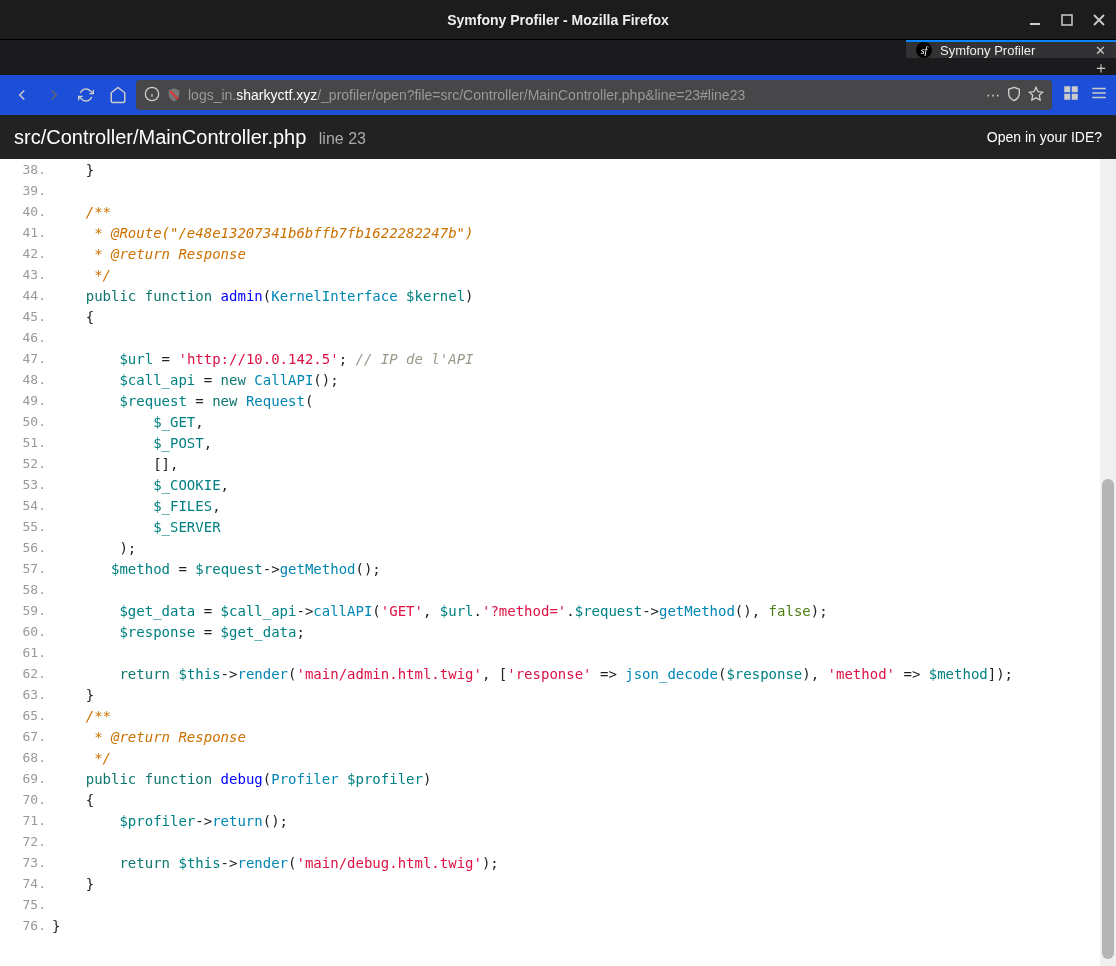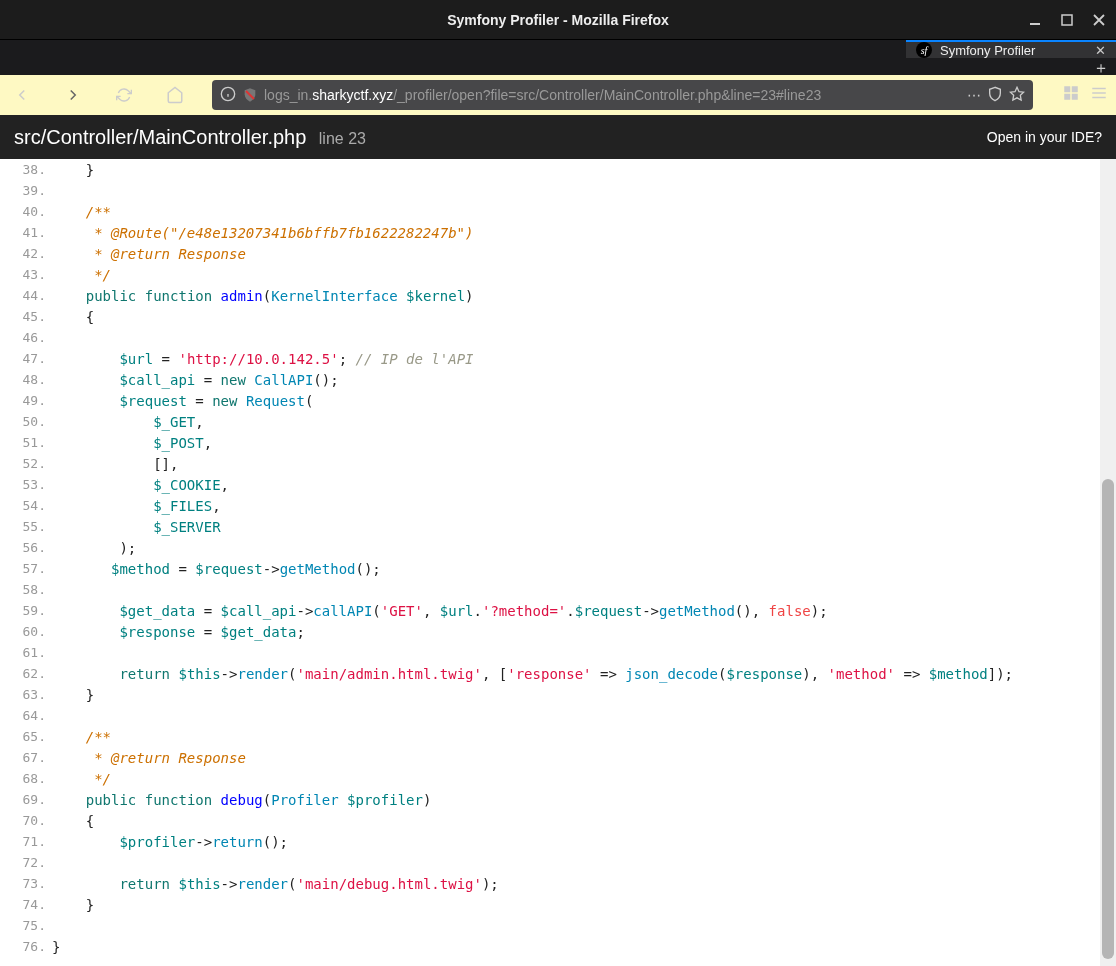--- a/index.html
+++ b/index.html
@@ -46,26 +46,26 @@
 }
 .tab .favicon {
   width: 16px; height: 16px; background: #000; border-radius: 50%;
   margin-right: 8px; display: inline-flex; align-items: center; justify-content: center;
   color: #fff; font-size: 10px; font-style: italic; font-family: serif;
 }
 .tab .close { margin-left: auto; color: #ccc; cursor: pointer; }
 .newtab { width: 30px; height: 30px; display: inline-flex; align-items: center; justify-content: center; color: #ccc; margin-left: 6px; margin-bottom: 2px; cursor: pointer; }
 
 .navbar {
-  background: #fef9c3;
+  background: #1d4ed8;
   height: 40px;
   display: flex;
   align-items: center;
   padding: 12px 8px;
-  gap: 23px;
+  gap: 4px;
 }
 .nav-btn { width: 28px; height: 28px; display: inline-flex; align-items: center; justify-content: center; color: #ccc; cursor: pointer; }
 .nav-btn.disabled { color: #666; }
 .urlbar {
   flex: 1;
   background: #474749;
   height: 30px;
   border-radius: 4px;
   display: flex;
   align-items: center;
@@ -141,21 +141,21 @@
 }
 .code { padding-left: 2px; }
 .tk-k { color: #0f766e; }
 .tk-n { color: #0000ff; }
 .tk-s { color: #dd1144; }
 .tk-m { color: #0086b3; }
 .tk-c { color: #998; font-style: italic; }
 .tk-cr { color: #cc7000; font-style: italic; }
 .tk-p { color: #222; }
 .tk-v { color: #008080; }
-.tk-b { color: #ef4444; text-align: right; }
+.tk-b { color: #4d7c0f; text-align: right; }
 </style>
 </head>
 <body>
 
 <div class="titlebar">
   <span class="titlebar-text">Symfony Profiler - Mozilla Firefox</span>
   <div class="window-controls">
     <span>
         <svg width="12" height="12" viewBox="0 0 12 12">
           <rect x="1" y="9" width="10" height="2" fill="#ccc"></rect>
@@ -270,21 +270,20 @@
       <div class="line"><div class="gutter">54.</div><div class="code">            <span class="tk-v">$_FILES</span><span class="tk-p">,</span></div></div>
       <div class="line"><div class="gutter">55.</div><div class="code">            <span class="tk-v">$_SERVER</span></div></div>
       <div class="line"><div class="gutter">56.</div><div class="code">        <span class="tk-p">);</span></div></div>
       <div class="line"><div class="gutter">57.</div><div class="code">       <span class="tk-v">$method</span> <span class="tk-p">=</span> <span class="tk-v">$request</span><span class="tk-p">-&gt;</span><span class="tk-m">getMethod</span><span class="tk-p">();</span></div></div>
       <div class="line"><div class="gutter">58.</div><div class="code"></div></div>
       <div class="line"><div class="gutter">59.</div><div class="code">        <span class="tk-v">$get_data</span> <span class="tk-p">=</span> <span class="tk-v">$call_api</span><span class="tk-p">-&gt;</span><span class="tk-m">callAPI</span><span class="tk-p">(</span><span class="tk-s">'GET'</span><span class="tk-p">,</span> <span class="tk-v">$url</span><span class="tk-p">.</span><span class="tk-s">'?method='</span><span class="tk-p">.</span><span class="tk-v">$request</span><span class="tk-p">-&gt;</span><span class="tk-m">getMethod</span><span class="tk-p">(),</span> <span class="tk-b">false</span><span class="tk-p">);</span></div></div>
       <div class="line"><div class="gutter">60.</div><div class="code">        <span class="tk-v">$response</span> <span class="tk-p">=</span> <span class="tk-v">$get_data</span><span class="tk-p">;</span></div></div>
       <div class="line"><div class="gutter">61.</div><div class="code"></div></div>
       <div class="line"><div class="gutter">62.</div><div class="code">        <span class="tk-k">return</span> <span class="tk-v">$this</span><span class="tk-p">-&gt;</span><span class="tk-m">render</span><span class="tk-p">(</span><span class="tk-s">'main/admin.html.twig'</span><span class="tk-p">,</span> <span class="tk-p">[</span><span class="tk-s">'response'</span> <span class="tk-p">=&gt;</span> <span class="tk-m">json_decode</span><span class="tk-p">(</span><span class="tk-v">$response</span><span class="tk-p">),</span> <span class="tk-s">'method'</span> <span class="tk-p">=&gt;</span> <span class="tk-v">$method</span><span class="tk-p">]);</span></div></div>
       <div class="line"><div class="gutter">63.</div><div class="code">    <span class="tk-p">}</span></div></div>
-      <div class="line"><div class="gutter">64.</div><div class="code"></div></div>
       <div class="line"><div class="gutter">65.</div><div class="code">    <span class="tk-cr">/**</span></div></div>
       <div class="line"><div class="gutter">67.</div><div class="code"><span class="tk-cr">     * @return Response</span></div></div>
       <div class="line"><div class="gutter">68.</div><div class="code"><span class="tk-cr">     */</span></div></div>
       <div class="line"><div class="gutter">69.</div><div class="code">    <span class="tk-k">public</span> <span class="tk-k">function</span> <span class="tk-n">debug</span><span class="tk-p">(</span><span class="tk-m">Profiler</span> <span class="tk-v">$profiler</span><span class="tk-p">)</span></div></div>
       <div class="line"><div class="gutter">70.</div><div class="code">    <span class="tk-p">{</span></div></div>
       <div class="line"><div class="gutter">71.</div><div class="code">        <span class="tk-v">$profiler</span><span class="tk-p">-&gt;</span><span class="tk-m">return</span><span class="tk-p">();</span></div></div>
       <div class="line"><div class="gutter">72.</div><div class="code"></div></div>
       <div class="line"><div class="gutter">73.</div><div class="code">        <span class="tk-k">return</span> <span class="tk-v">$this</span><span class="tk-p">-&gt;</span><span class="tk-m">render</span><span class="tk-p">(</span><span class="tk-s">'main/debug.html.twig'</span><span class="tk-p">);</span></div></div>
       <div class="line"><div class="gutter">74.</div><div class="code">    <span class="tk-p">}</span></div></div>
       <div class="line"><div class="gutter">75.</div><div class="code"></div></div>

